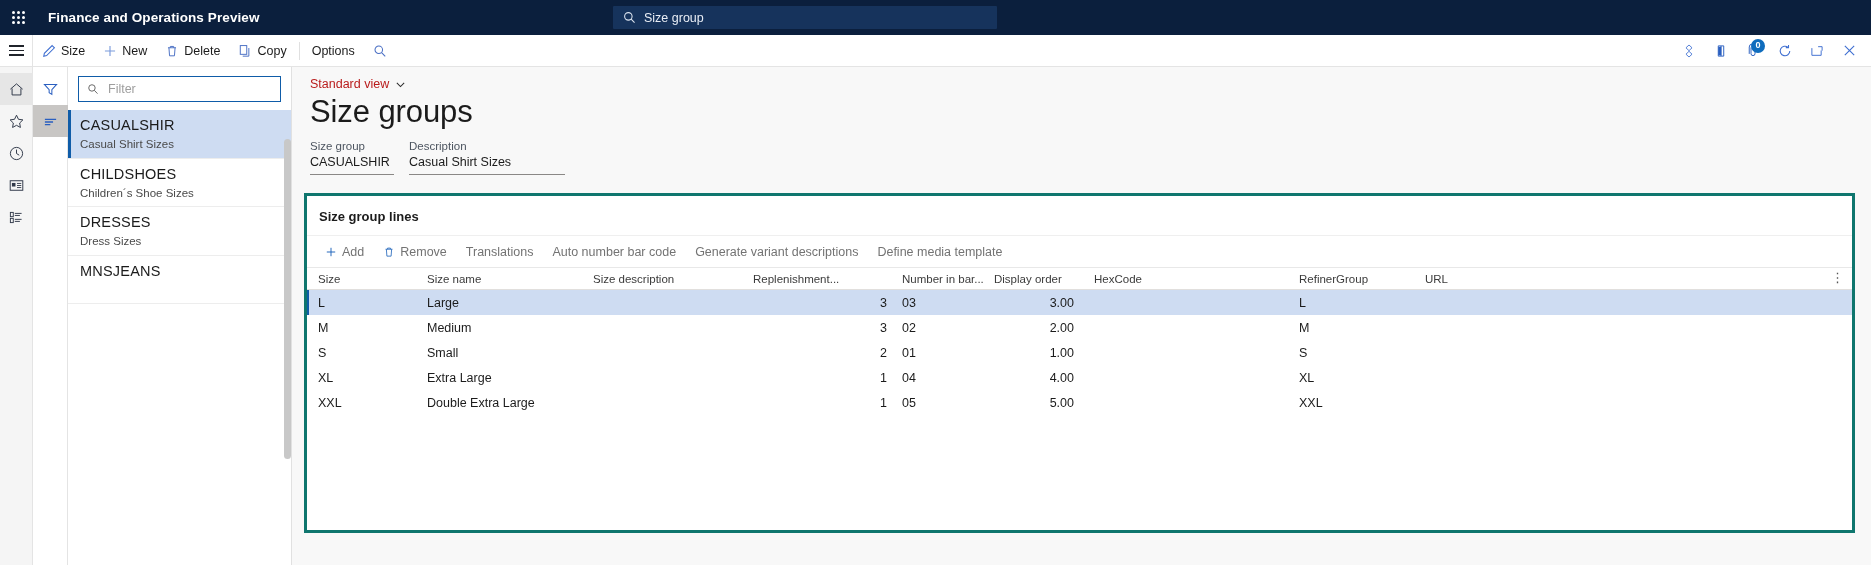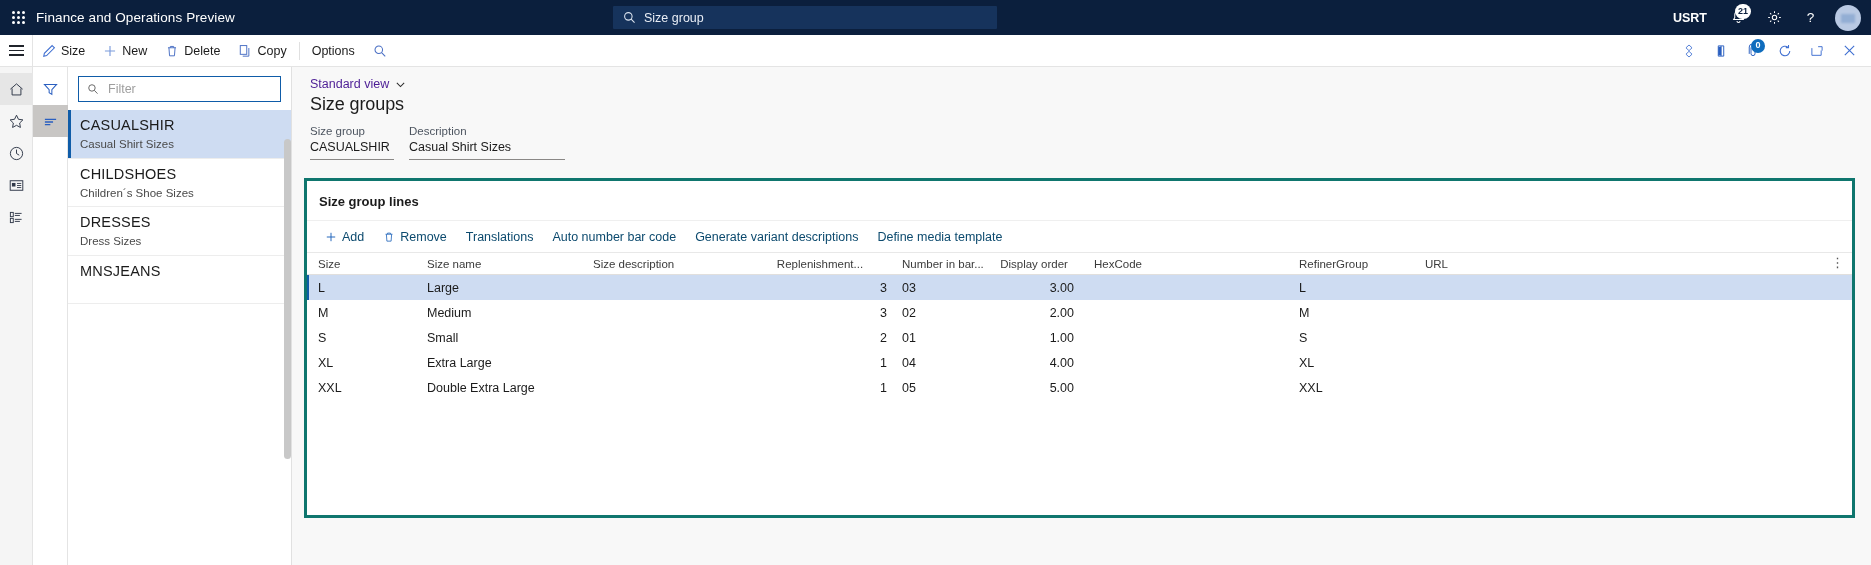--- a/index.html
+++ b/index.html
@@ -28,23 +28,23 @@
   }
   .waffle-grid {
     display: grid;
     grid-template-columns: repeat(3, 3px);
     grid-template-rows: repeat(3, 3px);
     gap: 2px;
   }
   .waffle-grid i { display:block; width:3px; height:3px; background:#ffffff; border-radius:50%; }
   .app-title {
     font-size: 13.5px;
-    font-weight: normal;
+    font-weight: bold;
     letter-spacing: .1px;
-    margin-left: 0;
+    margin-left: 12px;
     white-space: nowrap;
   }
   .topsearch {
     position: absolute;
     left: 613px;
     top: 6px;
     width: 384px;
     height: 23px;
     background: #16335c;
     border-radius: 1px;
@@ -280,28 +280,28 @@
   
   .main {
     flex: 1 1 auto;
     background: #f8f8f8;
     overflow: hidden;
     position: relative;
   }
   .viewsel {
     padding: 10px 0 0 18px;
     font-size: 12.5px;
-    color: #4c1d95;
+    color: #b91c1c;
     display: inline-flex;
     align-items: center;
     gap: 6px;
     cursor: pointer;
   }
   .pagetitle {
-    font-size: 18px;
+    font-size: 31px;
     color: #1b1b1b;
     padding: 2px 0 0 18px;
     font-weight: normal;
     letter-spacing: -.1px;
   }
   .fieldrow {
     display: flex;
     padding: 10px 0 0 18px;
     gap: 15px;
   }
@@ -341,21 +341,21 @@
     align-items: center;
     height: 31px;
     padding-left: 10px;
     gap: 3px;
   }
   .gtitem {
     display: flex;
     align-items: center;
     gap: 5px;
     font-size: 12.5px;
-    color: #0c4a6e;
+    color: #737373;
     padding: 3px 8px;
     cursor: pointer;
     white-space: nowrap;
   }
 
   
   .grid { width: 100%; }
   .gridhead {
     display: flex;
     border-top: 1px solid #e8e8e8;
@@ -386,21 +386,21 @@
   .c { padding: 0 6px; white-space: nowrap; overflow: hidden; }
   .c-size      { width: 114px; padding-left: 11px; }
   .c-sizename  { width: 166px; }
   .c-sizedesc  { width: 166px; }
   .c-repl      { width: 140px; text-align: right; }
   .c-numbar    { width: 95px; padding-left: 9px; }
   .c-disp      { width: 92px; text-align: right; }
   .c-hex       { width: 205px; padding-left: 14px; }
   .c-refiner   { width: 126px; padding-left: 14px; }
   .c-url       { width: 120px; padding-left: 14px; }
-  .gridhead .c-repl, .gridhead .c-disp { text-align: center; }
+  .gridhead .c-repl, .gridhead .c-disp { text-align: left; }
   .gridhead .c-repl { padding-left: 0; }
   .colmenu {
     position: absolute;
     right: 8px;
     top: 3px;
     cursor: pointer;
     color: #555;
     font-size: 13px;
     letter-spacing: 0;
     line-height: 14px;
@@ -429,42 +429,20 @@
   <div class="topsearch">
     <span class="magn">
       <svg width="13" height="13" viewBox="0 0 16 16">
           <circle cx="6.6" cy="6.6" r="4.6" fill="none" stroke="#dde5f0" stroke-width="1.3"></circle>
           <line x1="10" y1="10" x2="14.2" y2="14.4" stroke="#dde5f0" stroke-width="1.3"></line>
         </svg>
     </span>
     <span class="ph">Size group</span>
   </div>
 
-  <div class="topright">
-    <div class="legal">USRT</div>
-    <div class="ticon">
-      <svg width="17" height="17" viewBox="0 0 20 20">
-          <path d="M10 2.4a4.4 4.4 0 00-4.4 4.4v3.3L4.3 12.4h11.4l-1.3-2.3V6.8A4.4 4.4 0 0010 2.4z" fill="none" stroke="#ffffff" stroke-width="1.2"></path>
-          <path d="M8.2 14.2a1.8 1.8 0 003.6 0" fill="none" stroke="#ffffff" stroke-width="1.2"></path>
-        </svg>
-      <span class="badge">21</span>
-    </div>
-    <div class="ticon">
-      <svg width="17" height="17" viewBox="0 0 20 20">
-          <circle cx="10" cy="10" r="2.6" fill="none" stroke="#ffffff" stroke-width="1.2"></circle>
-          <path d="M10 2.6v2M10 15.4v2M17.4 10h-2M4.6 10h-2M15.2 4.8l-1.4 1.4M6.2 13.8l-1.4 1.4M15.2 15.2l-1.4-1.4M6.2 6.2L4.8 4.8" stroke="#ffffff" stroke-width="1.2"></path>
-        </svg>
-    </div>
-    <div class="ticon">
-      <svg width="17" height="17" viewBox="0 0 20 20">
-          <text x="10" y="15" font-family="Liberation Sans, sans-serif" font-size="16" fill="#ffffff" text-anchor="middle">?</text>
-        </svg>
-    </div>
-    <div class="avatar"></div>
-  </div>
 </div>
 
 <div class="actionpane">
   <div class="hamburger">
     <div class="ham-lines">
         <i></i>
         <i></i>
         <i></i>
       </div>
   </div>

